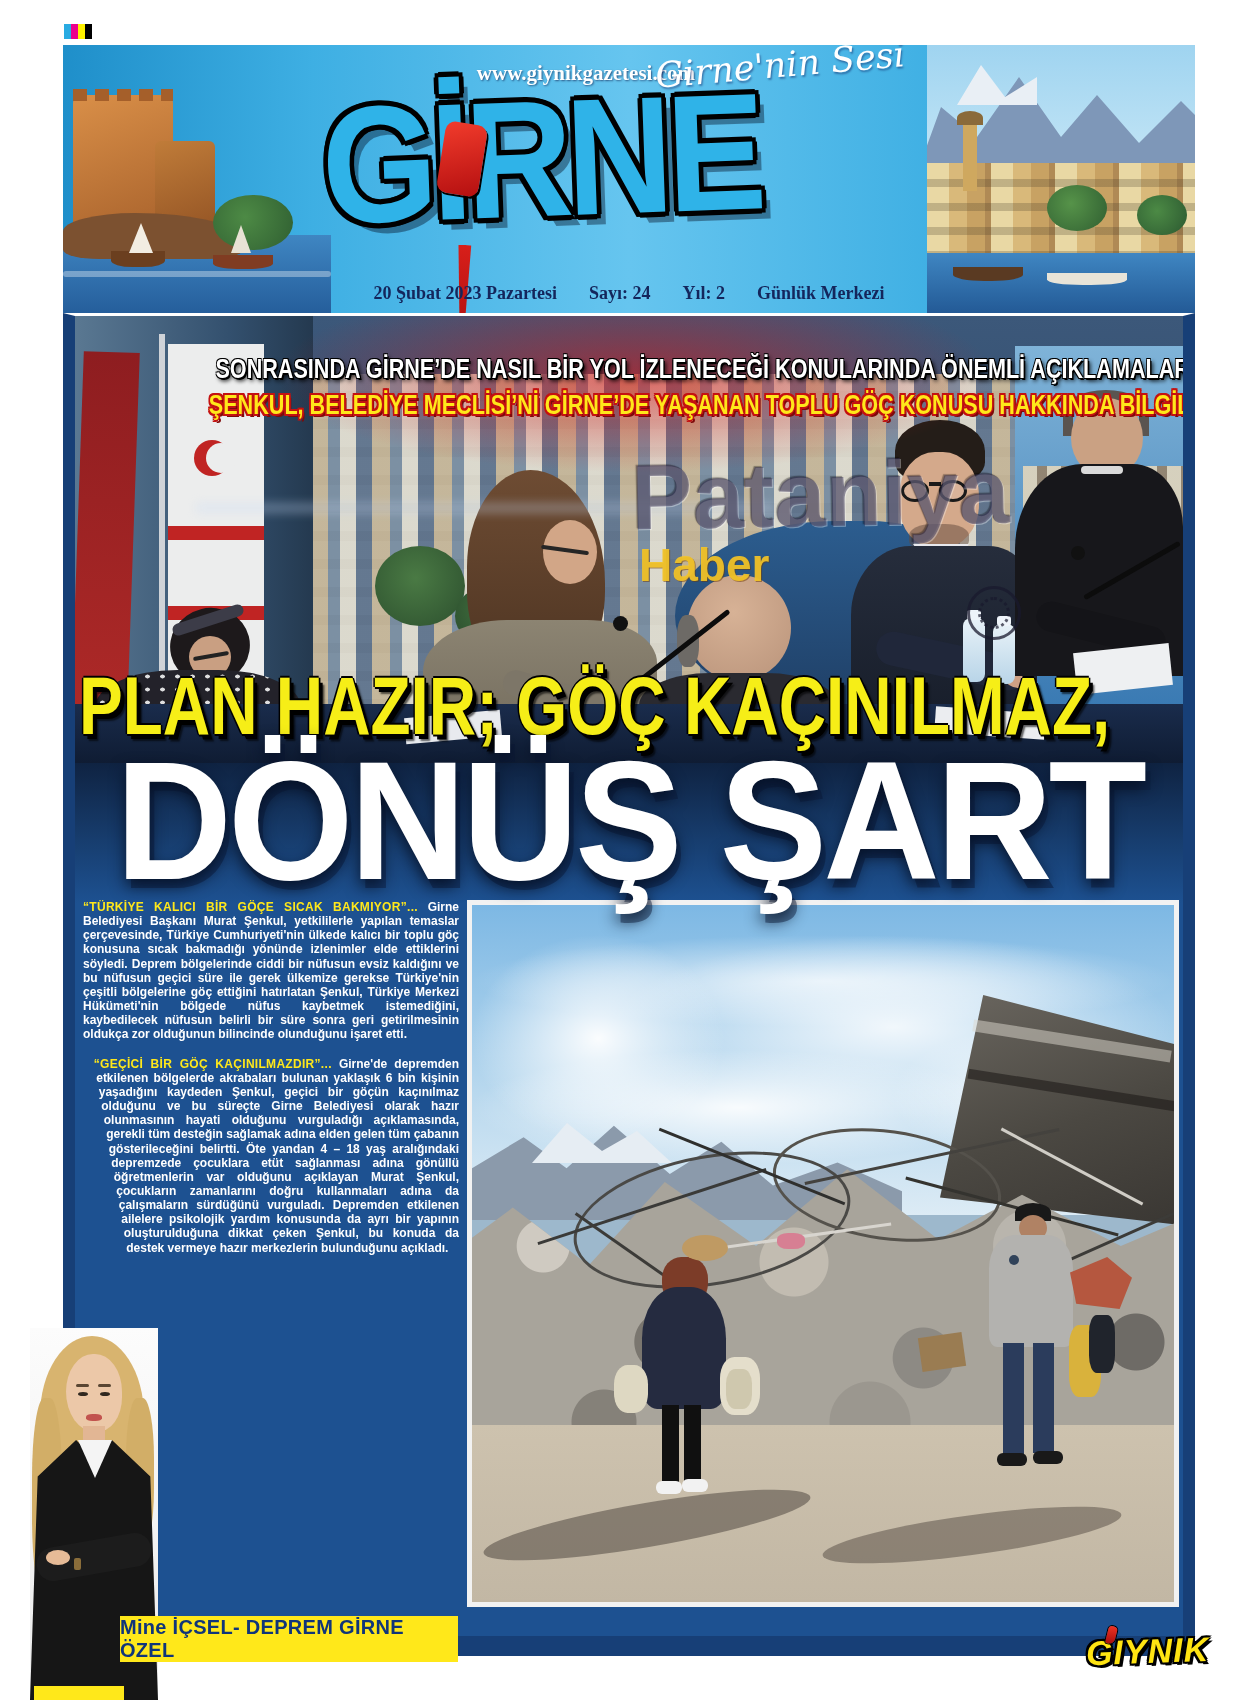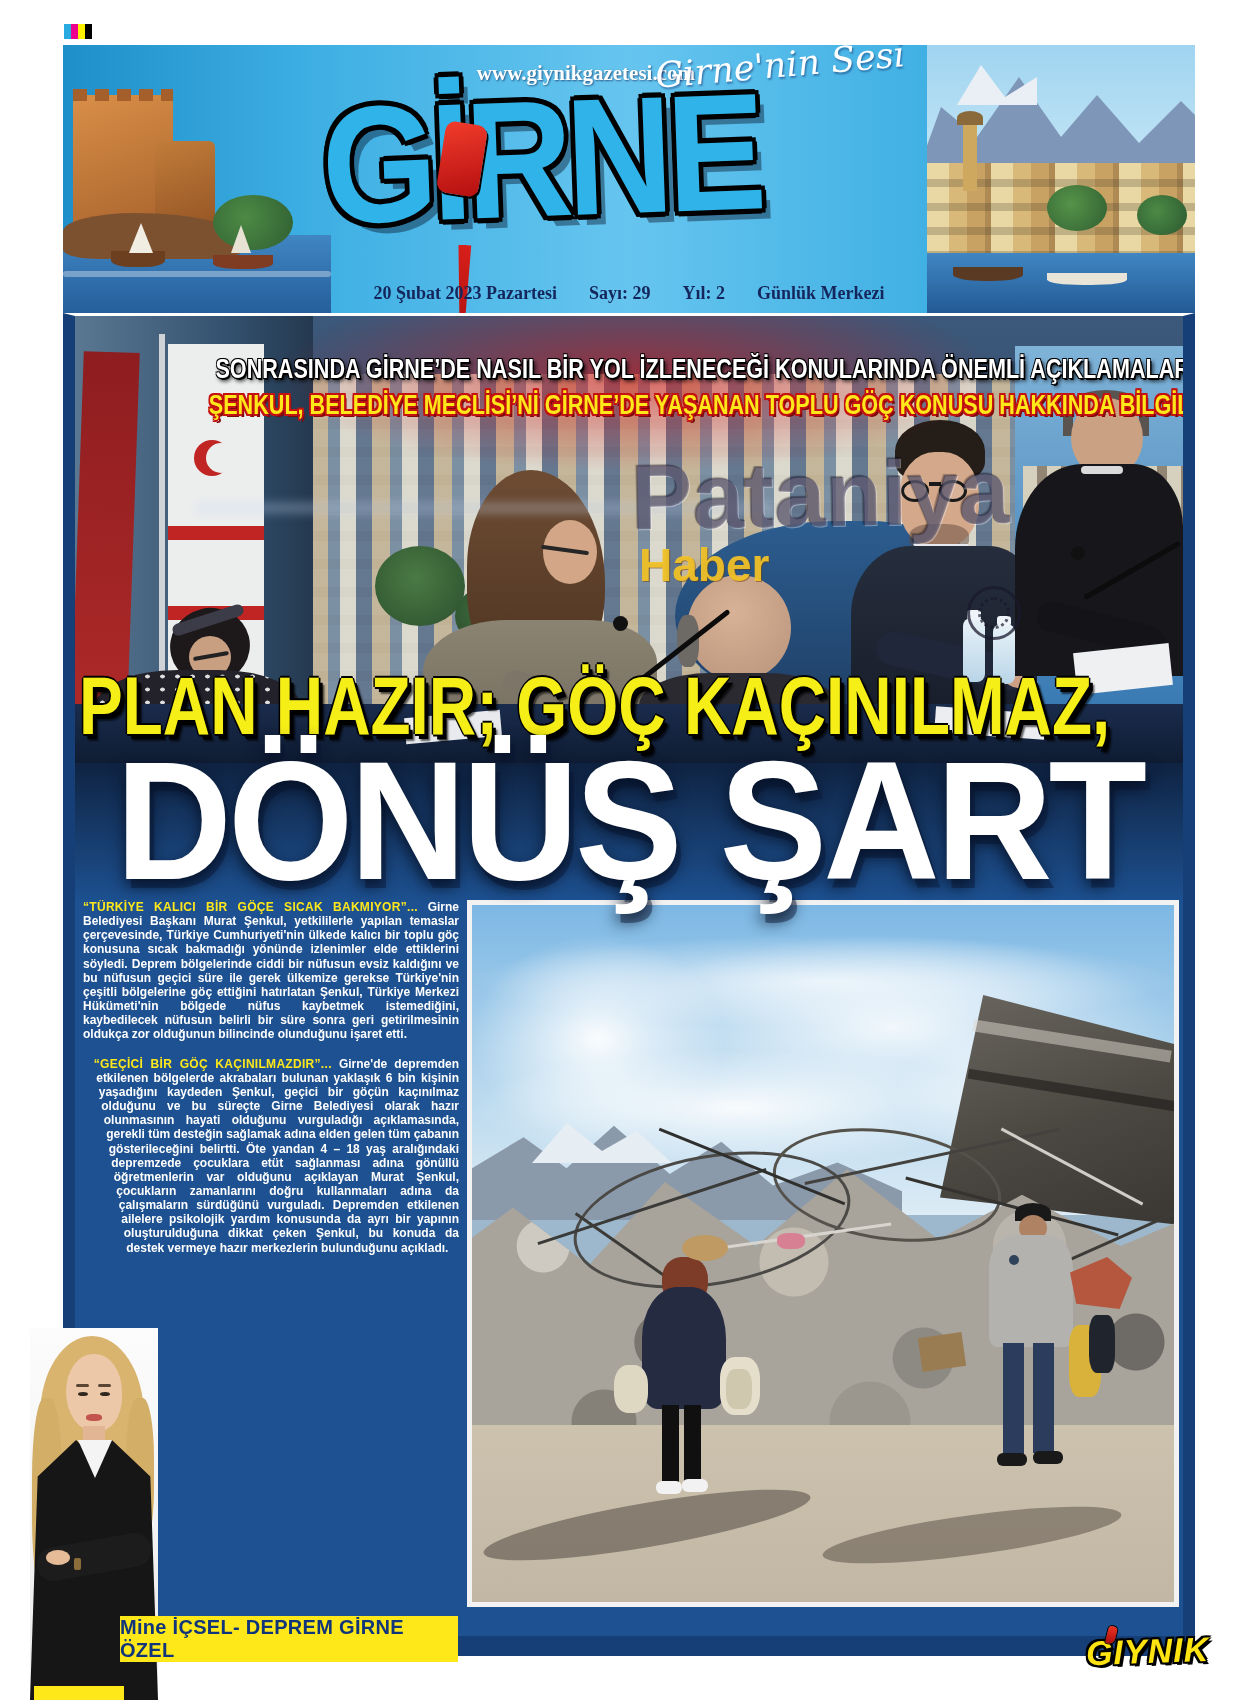--- a/index.html
+++ b/index.html
@@ -113,21 +113,21 @@
     </div>
 
     <div class="a url">www.giynikgazetesi.com</div>
     <div class="a tagline">Girne'nin Sesi</div>
     <div class="a reddrip"></div>
     <div class="a logo">GİRNE</div>
     <div class="a reddot"></div>
 
     <div class="a dateline">
       <span>20 Şubat 2023 Pazartesi</span>
-      <span>Sayı: 29</span>
+      <span>Sayı: 24</span>
       <span>Yıl: 2</span>
       <span>Günlük Merkezi</span>
     </div>
   </div>
 
   <div class="a frame">
 
     <div class="a photo">
 
       <div class="a" style="left:235px;top:58px;width:720px;height:335px;background-color:#93a7b4;background-image:repeating-linear-gradient(90deg,rgba(205,185,150,.85) 0 18px,rgba(120,140,160,.85) 18px 30px,rgba(232,226,210,.85) 30px 46px,rgba(92,112,138,.85) 46px 62px),repeating-linear-gradient(0deg,rgba(0,0,0,.18) 0 10px,transparent 10px 28px)"></div>

